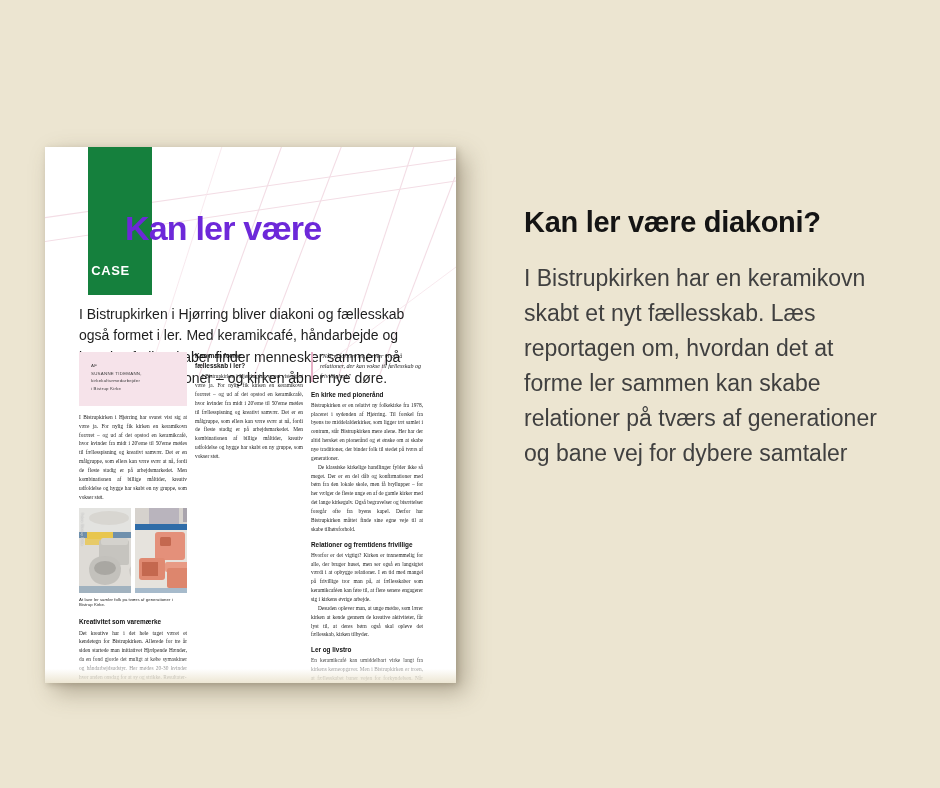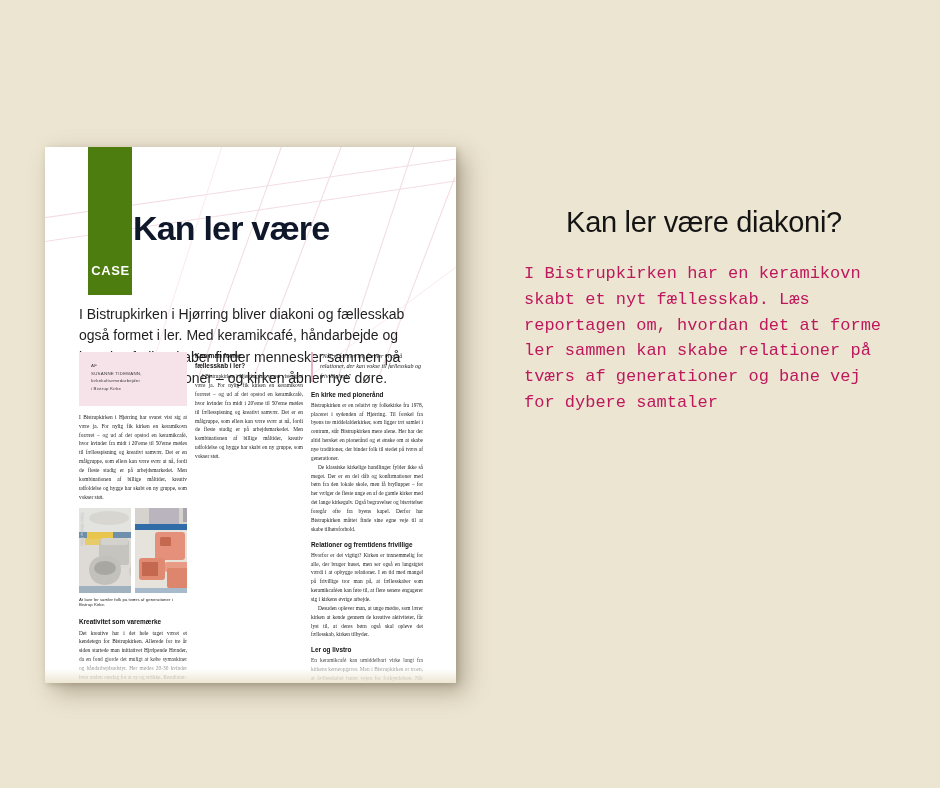--- a/index.html
+++ b/index.html
@@ -17,33 +17,32 @@
 
   
   #promo {
     position: absolute;
     left: 524px;
     top: 207px;
     width: 360px;
   }
   #promo-title {
     font-family: "Liberation Sans", sans-serif;
-    font-weight: normal;
+    font-weight: bold;
     font-size: 29px;
     line-height: 1.1;
     color: #141414;
     letter-spacing: -0.3px;
     margin: 0 0 22px 0;
-    text-align: center;
   }
   #promo-body {
-    font-family: Liberation Mono, monospace;
-    font-size: 17px;
+    font-family: Liberation Sans, sans-serif;
+    font-size: 23px;
     line-height: 1.52;
-    color: #be185d;
+    color: #404040;
     margin: 0;
   }
 
   
   #page-shadow {
     position: absolute;
     left: 45px;
     top: 147px;
     width: 411px;
     height: 536px;
@@ -77,44 +76,44 @@
     width: 411px; height: 230px;
     z-index: 0;
     pointer-events: none;
   }
 
   
   #case-bar {
     position: absolute;
     left: 43px;
     top: 0;
-    width: 44px;
+    width: 64px;
     height: 148px;
-    background: #4d7c0f;
+    background: #15803d;
     z-index: 3;
   }
   #case-label {
     position: absolute;
     left: 0;
     bottom: 17px;
     width: 45px;
     text-align: center;
     color: #ffffff;
     font-weight: bold;
     font-size: 13px;
     letter-spacing: 0.6px;
   }
 
   
   #headline {
     position: absolute;
-    left: 88px;
+    left: 80px;
     top: 65px;
     width: 300px;
-    color: #0f172a;
+    color: #6d28d9;
     font-weight: bold;
     font-size: 34px;
     line-height: 0.97;
     letter-spacing: -0.8px;
     z-index: 4;
   }
   #headline .l2 { display: block; }
 
   
   #deck {

